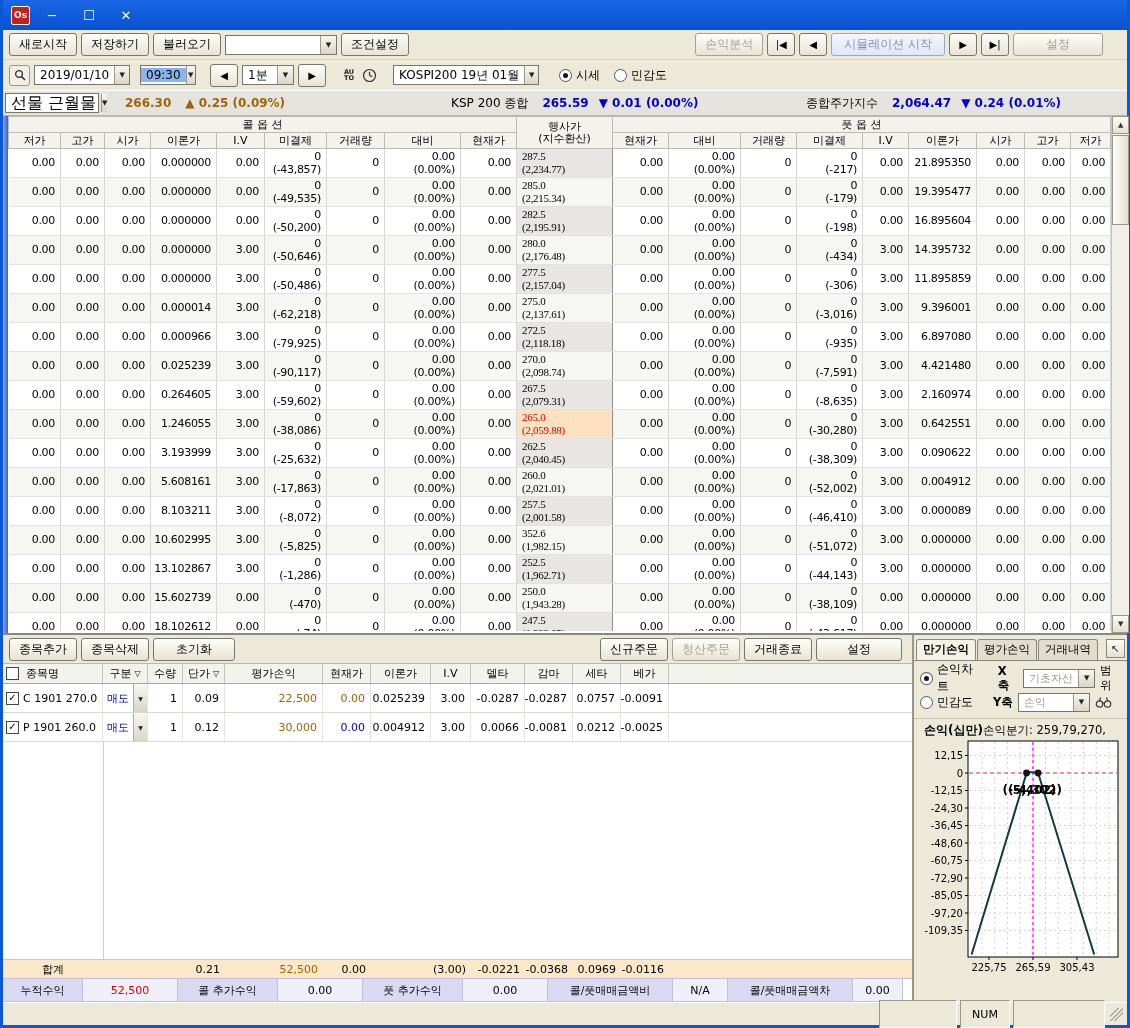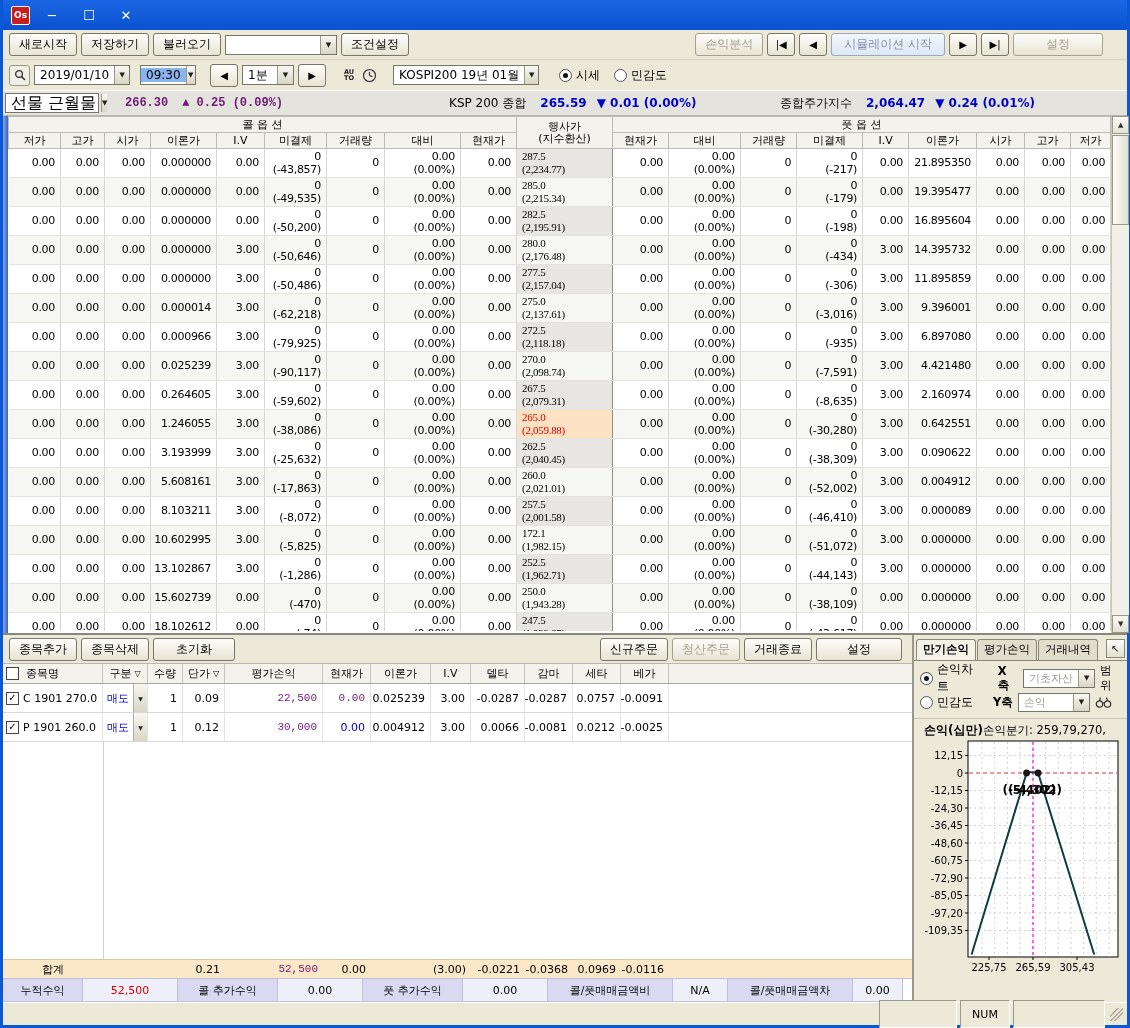--- a/index.html
+++ b/index.html
@@ -27,21 +27,21 @@
   .combo .val.dim{color:#9a9a92;}
   .combo .dd{width:15px;align-self:stretch;background:linear-gradient(#f8f7f2,#d9d6c5);border-left:1px solid #9a9886;display:flex;align-items:center;justify-content:center;font-size:7px;color:#222;}
   .spacer{flex:1;}
   .iconbox{width:19px;height:19px;border:1px solid #9a9886;border-radius:3px;display:flex;align-items:center;justify-content:center;background:#f2f0e6;}
   .auto-ic{font-size:6.5px;font-weight:bold;line-height:6.5px;text-align:center;color:#222;}
   .radio{display:inline-flex;align-items:center;gap:4px;font-size:12px;}
   .rdot{width:11px;height:11px;border-radius:50%;border:1px solid #555;background:#fff;display:inline-flex;align-items:center;justify-content:center;}
   .rdot.on::after{content:"";width:5px;height:5px;border-radius:50%;background:#111;}
   
   .quotebar{height:24px;background:#e4e3de;border-top:1px solid #fff;border-bottom:1px solid #b8b5a6;display:flex;align-items:center;font-size:12px;flex:none;padding-left:2px;}
-  .red{color:#701a75;font-family:Liberation Mono, monospace;} .blue{color:#0000cc;}
+  .red{color:#a16207;} .blue{color:#0000cc;}
   .qv{font-weight:600;}
   
   .chain{display:flex;height:517px;flex:none;background:#fff;border-bottom:2px solid #8a887c;}
   .bluebar{width:5px;background:linear-gradient(90deg,#88a6ec,#3a62c0);flex:none;}
   .chain-wrap{height:515px;overflow:hidden;flex:none;}
   #chain-table{border-collapse:collapse;table-layout:fixed;width:1102px;font-size:11px;letter-spacing:-0.3px;}
   #chain-table th{font-weight:normal;background:#f3f2ed;border:1px solid #bcbcb2;padding:0;font-size:11px;letter-spacing:0;}
   #chain-table .gh{height:12px;}
   #chain-table .ch{height:13px;}
   #chain-table td{border-right:1px solid #d6d6d2;border-bottom:1px solid #e2e2de;padding:0;}
@@ -175,21 +175,21 @@
       <span class="dd">▼</span>
     </div>
     <span class="red qv" style="margin-left:26px;">266.30</span>
     <span class="red qv" style="margin-left:14px;">▲ 0.25 (0.09%)</span>
     <span style="margin-left:166px;">KSP 200 종합</span>
     <span class="blue qv" style="margin-left:14px;">265.59</span>
     <span class="blue qv" style="margin-left:10px;">▼ 0.01 (0.00%)</span>
     <span class="spacer"></span>
     <span>종합주가지수</span>
     <span class="blue qv" style="margin-left:14px;">2,064.47</span>
-    <span class="blue qv" style="margin-left:10px;margin-right:92px;">▼ 0.24 (0.01%)</span>
+    <span class="blue qv" style="margin-left:10px;margin-right:66px;">▼ 0.24 (0.01%)</span>
   </div>
 
   <div class="chain">
     <div class="bluebar"></div>
     <div class="chain-wrap">
         <table id="chain-table">
           <colgroup>
             <col style="width: 52px;">
             <col style="width: 44px;">
             <col style="width: 46px;">
@@ -1745,21 +1745,21 @@
                 </div>
               </td>
               <td>
                 <div class="clip">
                   <div class="c1">0.00</div>
                 </div>
               </td>
               <td class="strike">
                 <div class="clip">
                   <div class="c2">
-                    <span class="t">172.1</span>
+                    <span class="t">352.6</span>
                     <span class="b">(1,982.15)</span>
                   </div>
                 </div>
               </td>
               <td>
                 <div class="clip">
                   <div class="c1">0.00</div>
                 </div>
               </td>
               <td>

